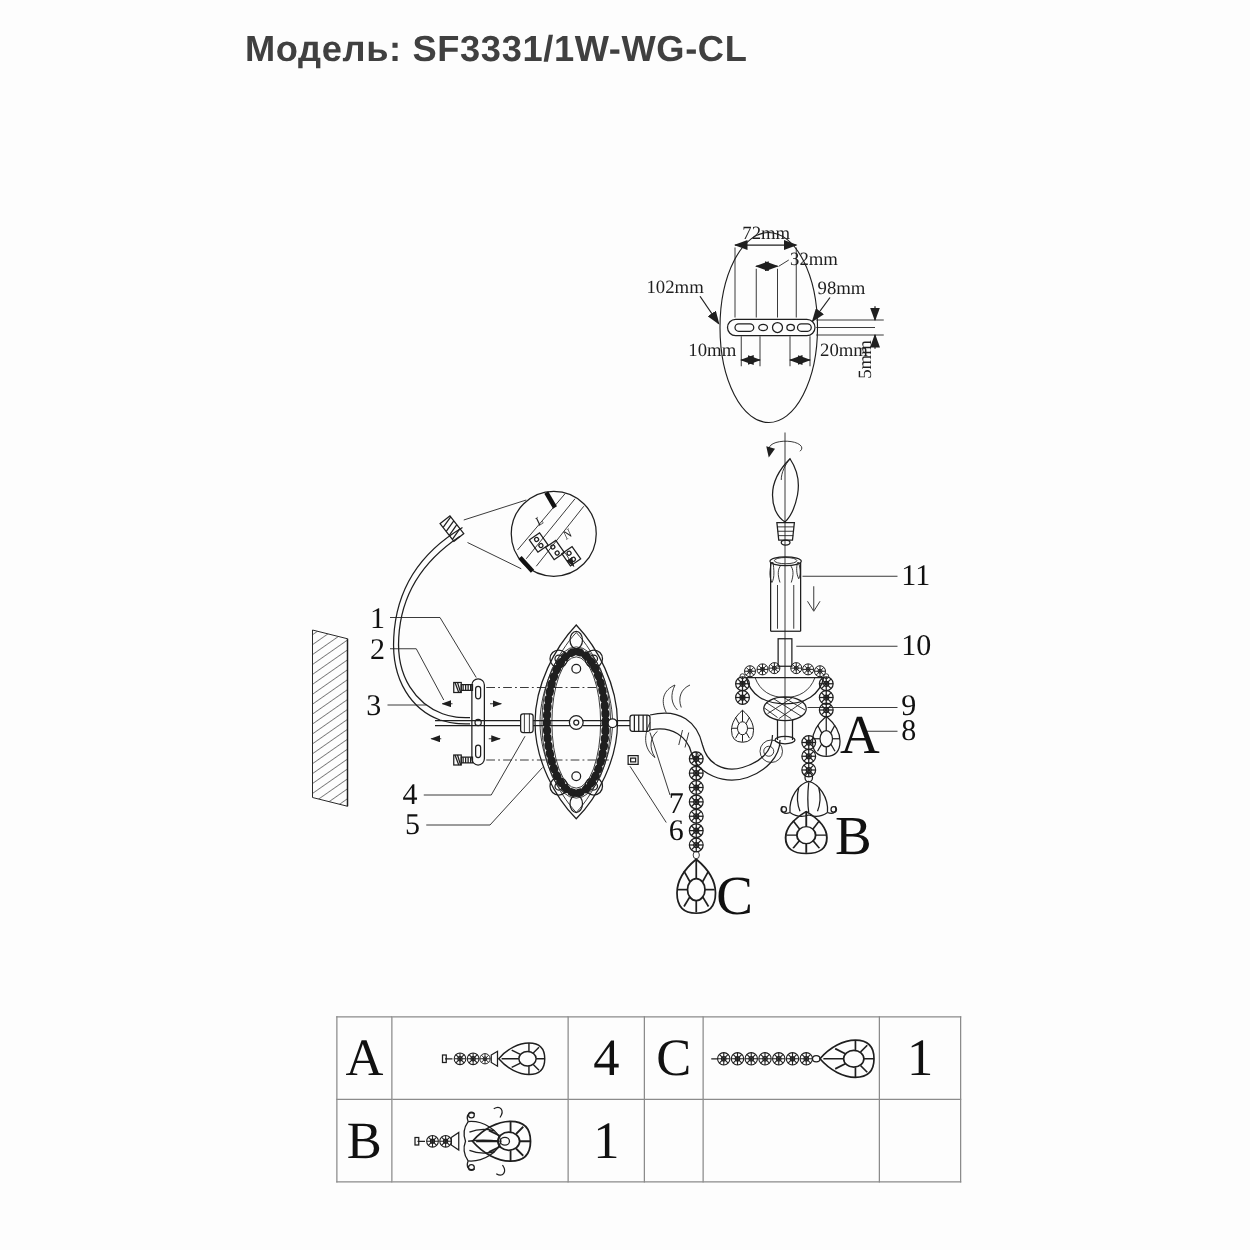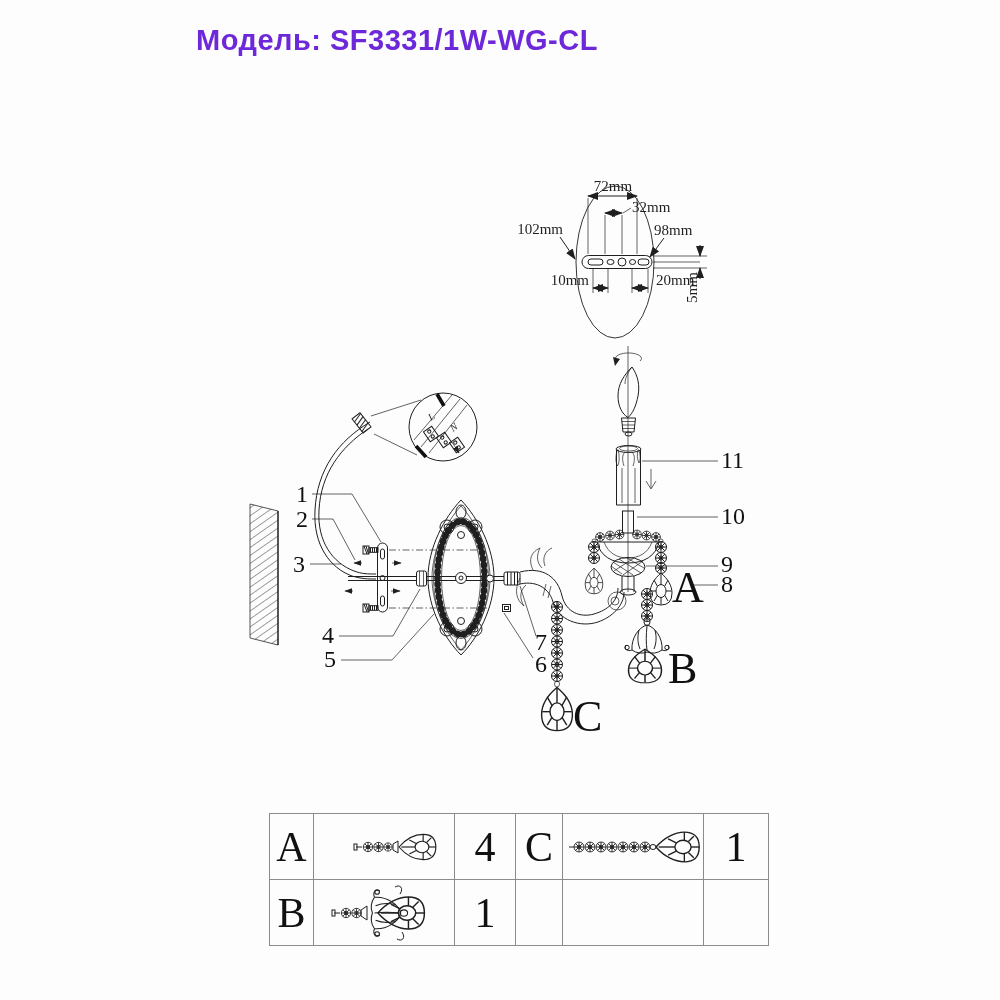--- a/index.html
+++ b/index.html
@@ -1,19 +1,19 @@
 <!DOCTYPE html>
 <html><head>
 <meta charset="utf-8">
 <style>
   html,body{margin:0;padding:0;background:#fff;}
   .page{position:relative;width:1000px;height:1000px;background:#fdfdfd;overflow:hidden;
         font-family:"Liberation Sans",sans-serif;}
   .title{position:absolute;left:196px;top:24px;font:bold 29px "Liberation Sans",sans-serif;
-         color:#6d28d9;letter-spacing:.5px;white-space:nowrap;text-align:right;}
+         color:#404040;letter-spacing:.5px;white-space:nowrap;text-align:right;}
   #diagram{position:absolute;left:0;top:0;}
   #diagram .thin{stroke:#1f1f1f;fill:none;stroke-width:.7;}
   #diagram .thick{stroke:#111;fill:none;stroke-width:3.6;}
   .t-dim{font:15px "Liberation Serif",serif;fill:#1f1f1f;stroke:none;}
   .t-call{font:24px "Liberation Serif",serif;fill:#111;stroke:none;}
   .t-letter{font:44px "Liberation Serif",serif;fill:#111;stroke:none;}
   .t-wire{font:italic 10px "Liberation Serif",serif;fill:#1f1f1f;stroke:none;}
   table.parts{position:absolute;left:269px;top:813px;border-collapse:collapse;table-layout:fixed;}
   table.parts td{border:1px solid #8b8b8b;text-align:center;vertical-align:middle;
                  font:42px "Liberation Serif",serif;color:#111;padding:0;height:65px;background:#fdfdfd;}

